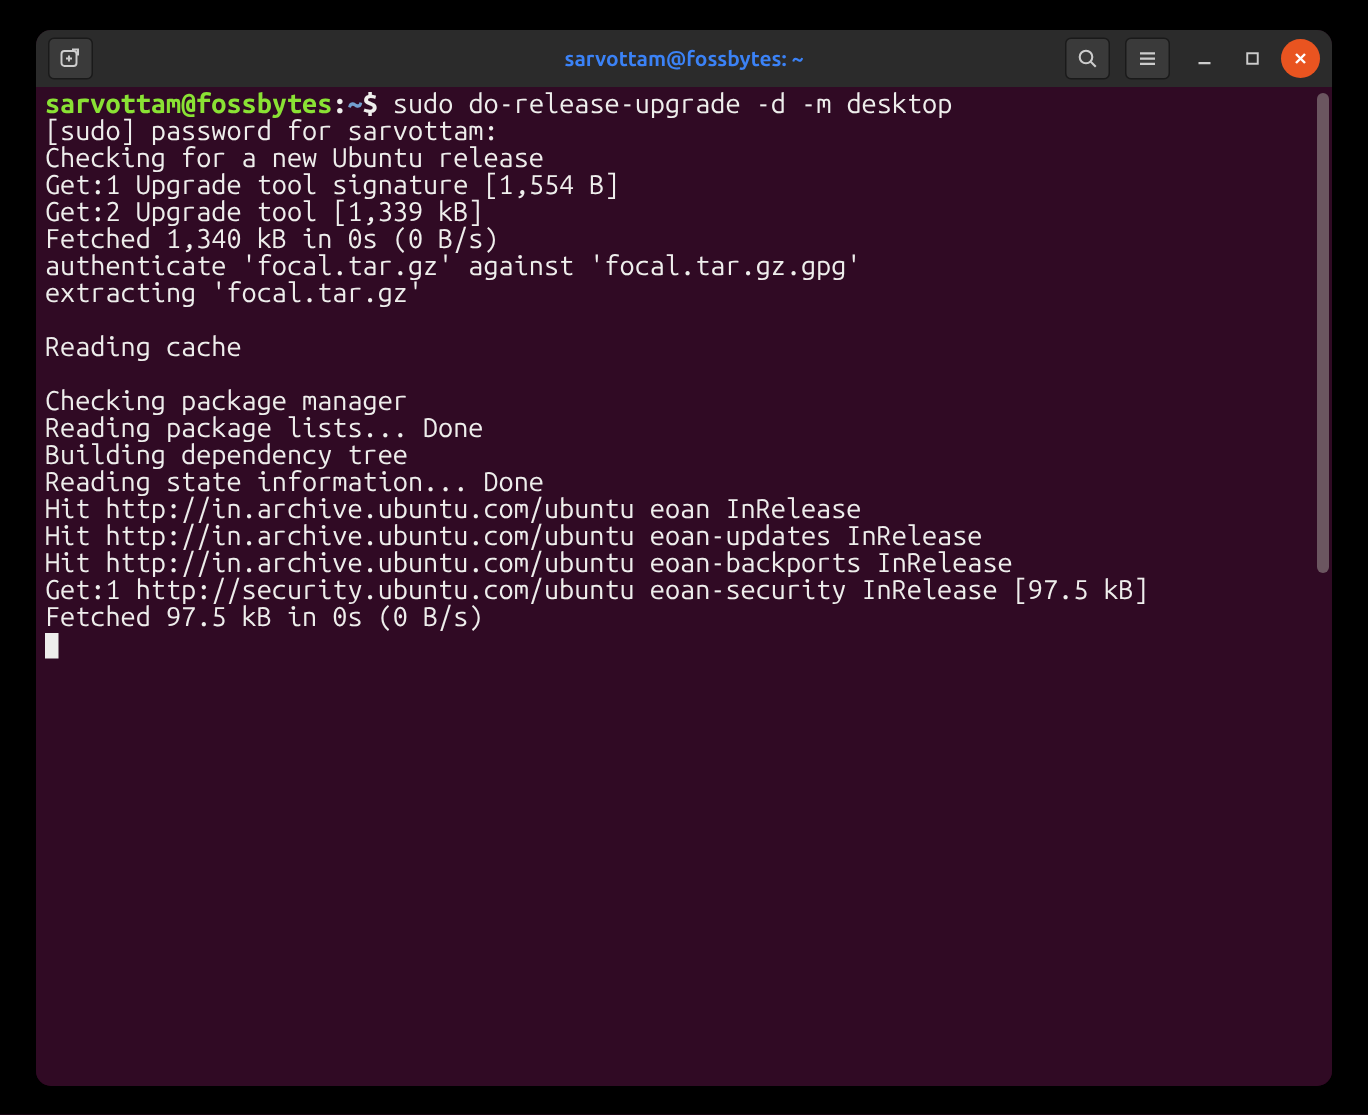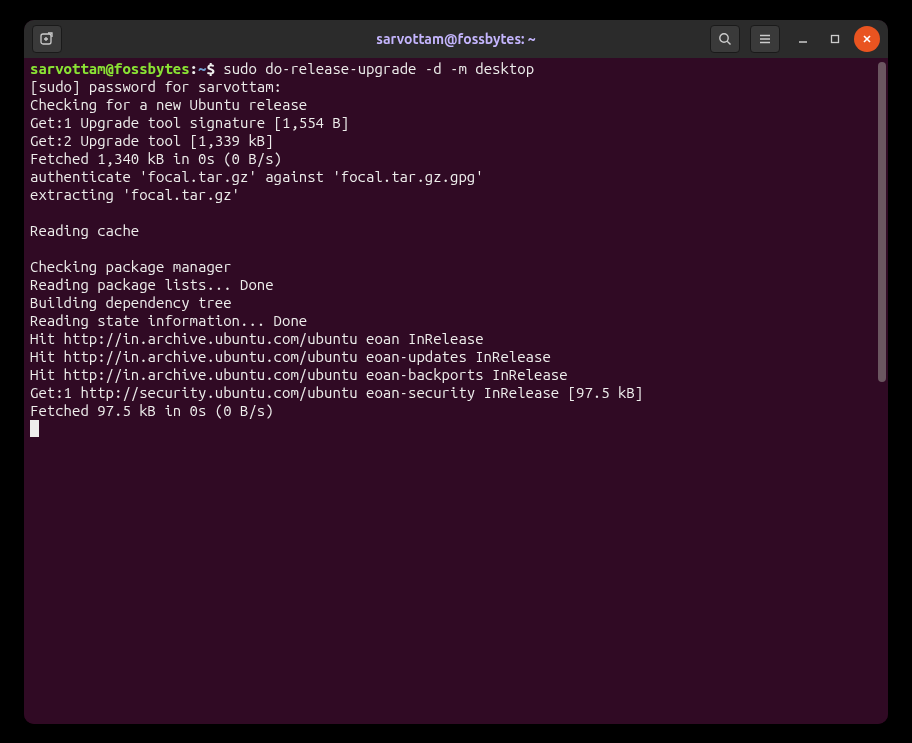--- a/index.html
+++ b/index.html
@@ -47,21 +47,21 @@
       display: flex;
       align-items: center;
       justify-content: center;
       margin-right: 4px;
       cursor: pointer;
     }
     .titlebar-title {
       position: absolute;
       left: 50%;
       transform: translateX(-50%);
-      color: #c4b5fd;
+      color: #3b82f6;
       font-family: "Ubuntu", sans-serif;
       font-size: 14px;
       font-weight: 600;
     }
     .titlebar-right {
       margin-left: auto;
       display: flex;
       align-items: center;
       gap: 6px;
     }
@@ -79,21 +79,21 @@
     }
     .terminal-body {
       flex: 1;
       background: #300a24;
       padding: 2px 6px;
       overflow: hidden;
       position: relative;
     }
     .terminal-content {
       font-family: "Ubuntu Mono", "DejaVu Sans Mono", monospace;
-      font-size: 15px;
+      font-size: 18px;
       line-height: 18px;
       color: #eeeeec;
       white-space: pre;
     }
     .prompt-user {
       color: #8ae234;
       font-weight: bold;
     }
     .prompt-sep {
       color: #eeeeec;

